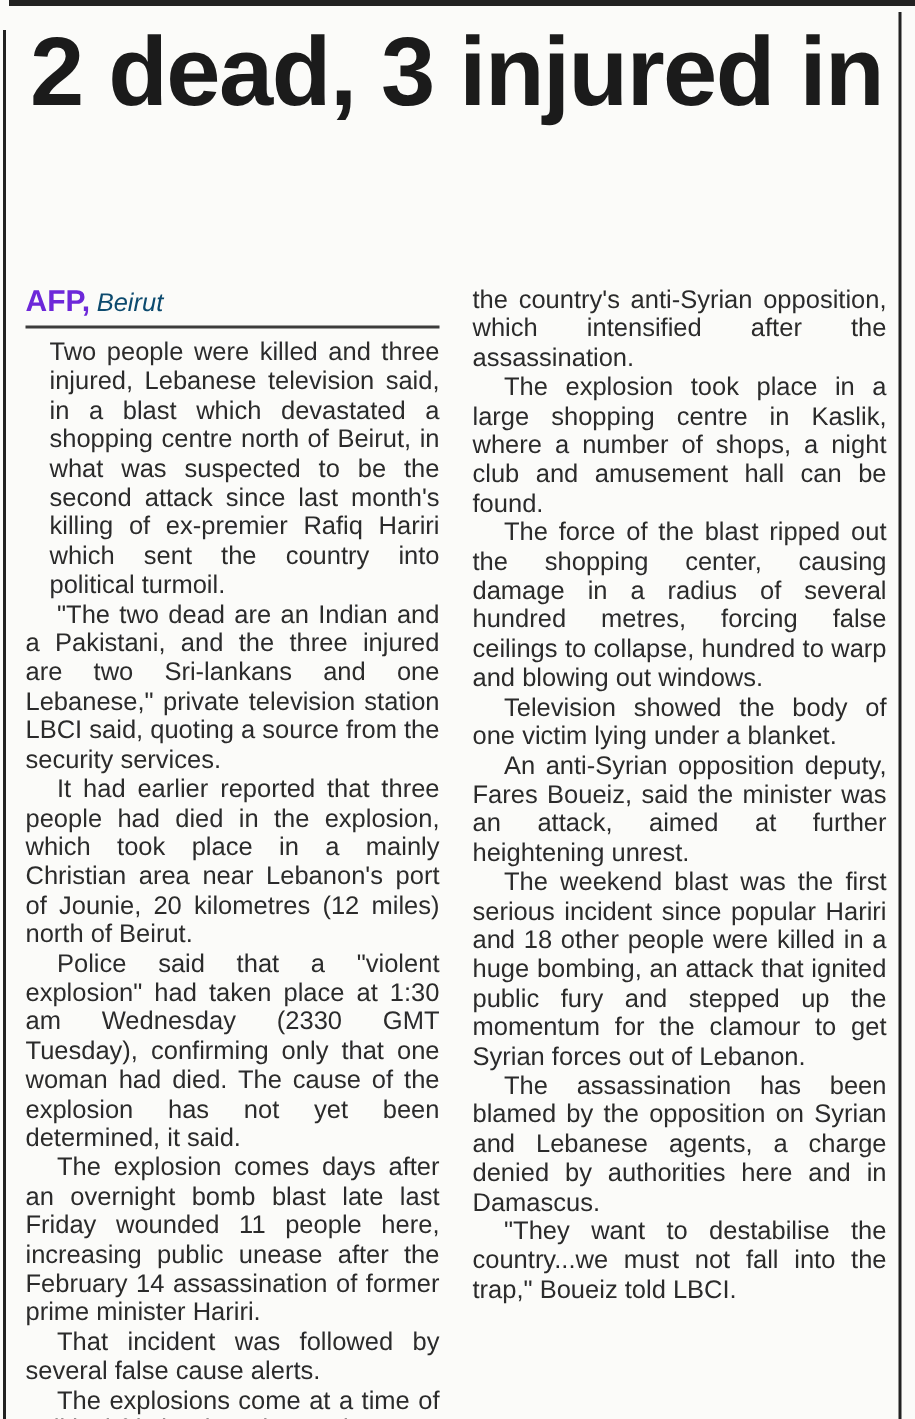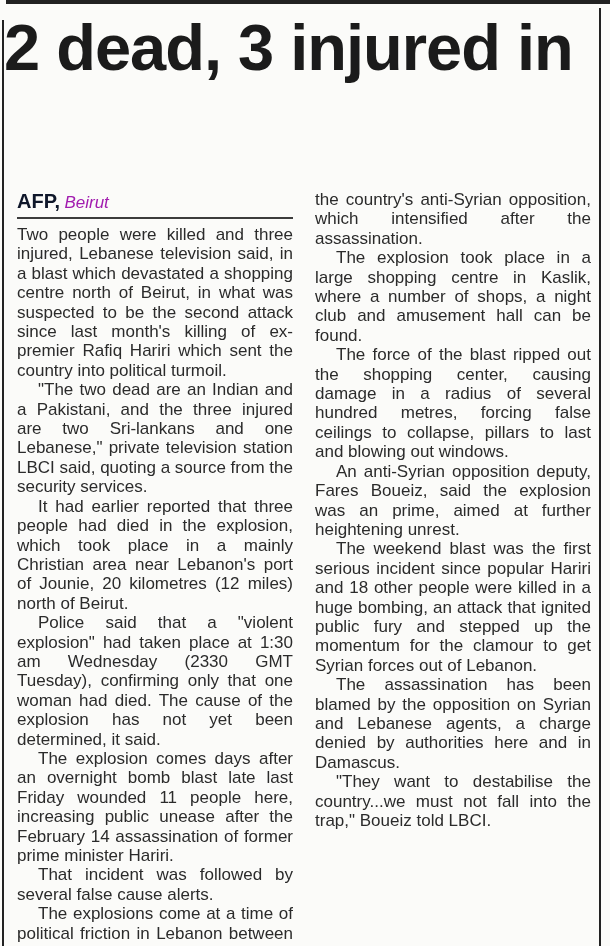--- a/index.html
+++ b/index.html
@@ -31,21 +31,21 @@
   .rule-left {
     position: absolute; top: 20px; bottom: 0; left: 2px; width: 2px;
     background: var(--border-color);
   }
   .rule-right {
     position: absolute; top: 8px; bottom: 0; left: 599px; width: 2px;
     background: var(--border-color);
   }
   .headline {
     position: absolute;
-    top: 14px; left: 4px; width: 584px;
+    top: 14px; left: 20px; width: 584px;
     font-weight: bold;
     font-size: 65px;
     line-height: 67px;
     letter-spacing: -1px;
     color: var(--headline-color);
   }
   .headline .hl-line { white-space: nowrap; }
   .columns {
     position: absolute;
     top: 190px; left: 17px;
@@ -58,36 +58,36 @@
     flex: 0 0 276px;
   }
   .byline {
     line-height: 22px;
     padding-bottom: 3px;
     border-bottom: 2px solid var(--rule-color);
   }
   .byline-agency {
     font-weight: bold;
     font-size: 20px;
-    color: #0f172a;
+    color: #6d28d9;
   }
   .byline-location {
     font-style: italic;
     font-size: 17px;
-    color: #a21caf;
+    color: #0c4a6e;
     text-align: center;
   }
   .col p {
     font-size: 17px;
     line-height: 19.4px;
     text-align: justify;
     text-justify: inter-word;
     color: var(--text-color);
   }
-  .col p.first-after-byline { margin-top: 6px; }
+  .col p.first-after-byline { margin-top: 6px; margin-left: 16px; }
   .col p + p { text-indent: 21px; }
   .col p.justify-last { text-align-last: justify; }
 </style>
 </head>
 <body>
 
 <div class="page">
 
   <div class="rule-top"></div>
   <div class="rule-left"></div>
@@ -109,21 +109,22 @@
       <p>It had earlier reported that three people had died in the explosion, which took place in a mainly Christian area near Lebanon's port of Jounie, 20 kilometres (12 miles) north of Beirut.</p>
       <p>Police said that a "violent explosion" had taken place at 1:30 am Wednesday (2330 GMT Tuesday), confirming only that one woman had died. The cause of the explosion has not yet been determined, it said.</p>
       <p>The explosion comes days after an overnight bomb blast late last Friday wounded 11 people here, increasing public unease after the February 14 assassination of former prime minister Hariri.</p>
       <p>That incident was followed by several false cause alerts.</p>
       <p class="justify-last">The explosions come at a time of political friction in Lebanon between the pro-Syrian administration and</p>
     </div>
 
     <div class="col">
       <p>the country's anti-Syrian opposition, which intensified after the assassination.</p>
       <p>The explosion took place in a large shopping centre in Kaslik, where a number of shops, a night club and amusement hall can be found.</p>
-      <p>The force of the blast ripped out the shopping center, causing damage in a radius of several hundred metres, forcing false ceilings to collapse, pillars to last and blowing out windows.</p>
-      <p>An anti-Syrian opposition deputy, Fares Boueiz, said the explosion was an prime, aimed at further heightening unrest.</p>
+      <p>The force of the blast ripped out the shopping center, causing damage in a radius of several hundred metres, forcing false ceilings to collapse, hundred to warp and blowing out windows.</p>
+      <p>Television showed the body of one victim lying under a blanket.</p>
+      <p>An anti-Syrian opposition deputy, Fares Boueiz, said the minister was an attack, aimed at further heightening unrest.</p>
       <p>The weekend blast was the first serious incident since popular Hariri and 18 other people were killed in a huge bombing, an attack that ignited public fury and stepped up the momentum for the clamour to get Syrian forces out of Lebanon.</p>
       <p>The assassination has been blamed by the opposition on Syrian and Lebanese agents, a charge denied by authorities here and in Damascus.</p>
       <p>"They want to destabilise the country...we must not fall into the trap," Boueiz told LBCI.</p>
     </div>
 
   </div>
 </div>
 
 </body></html>

